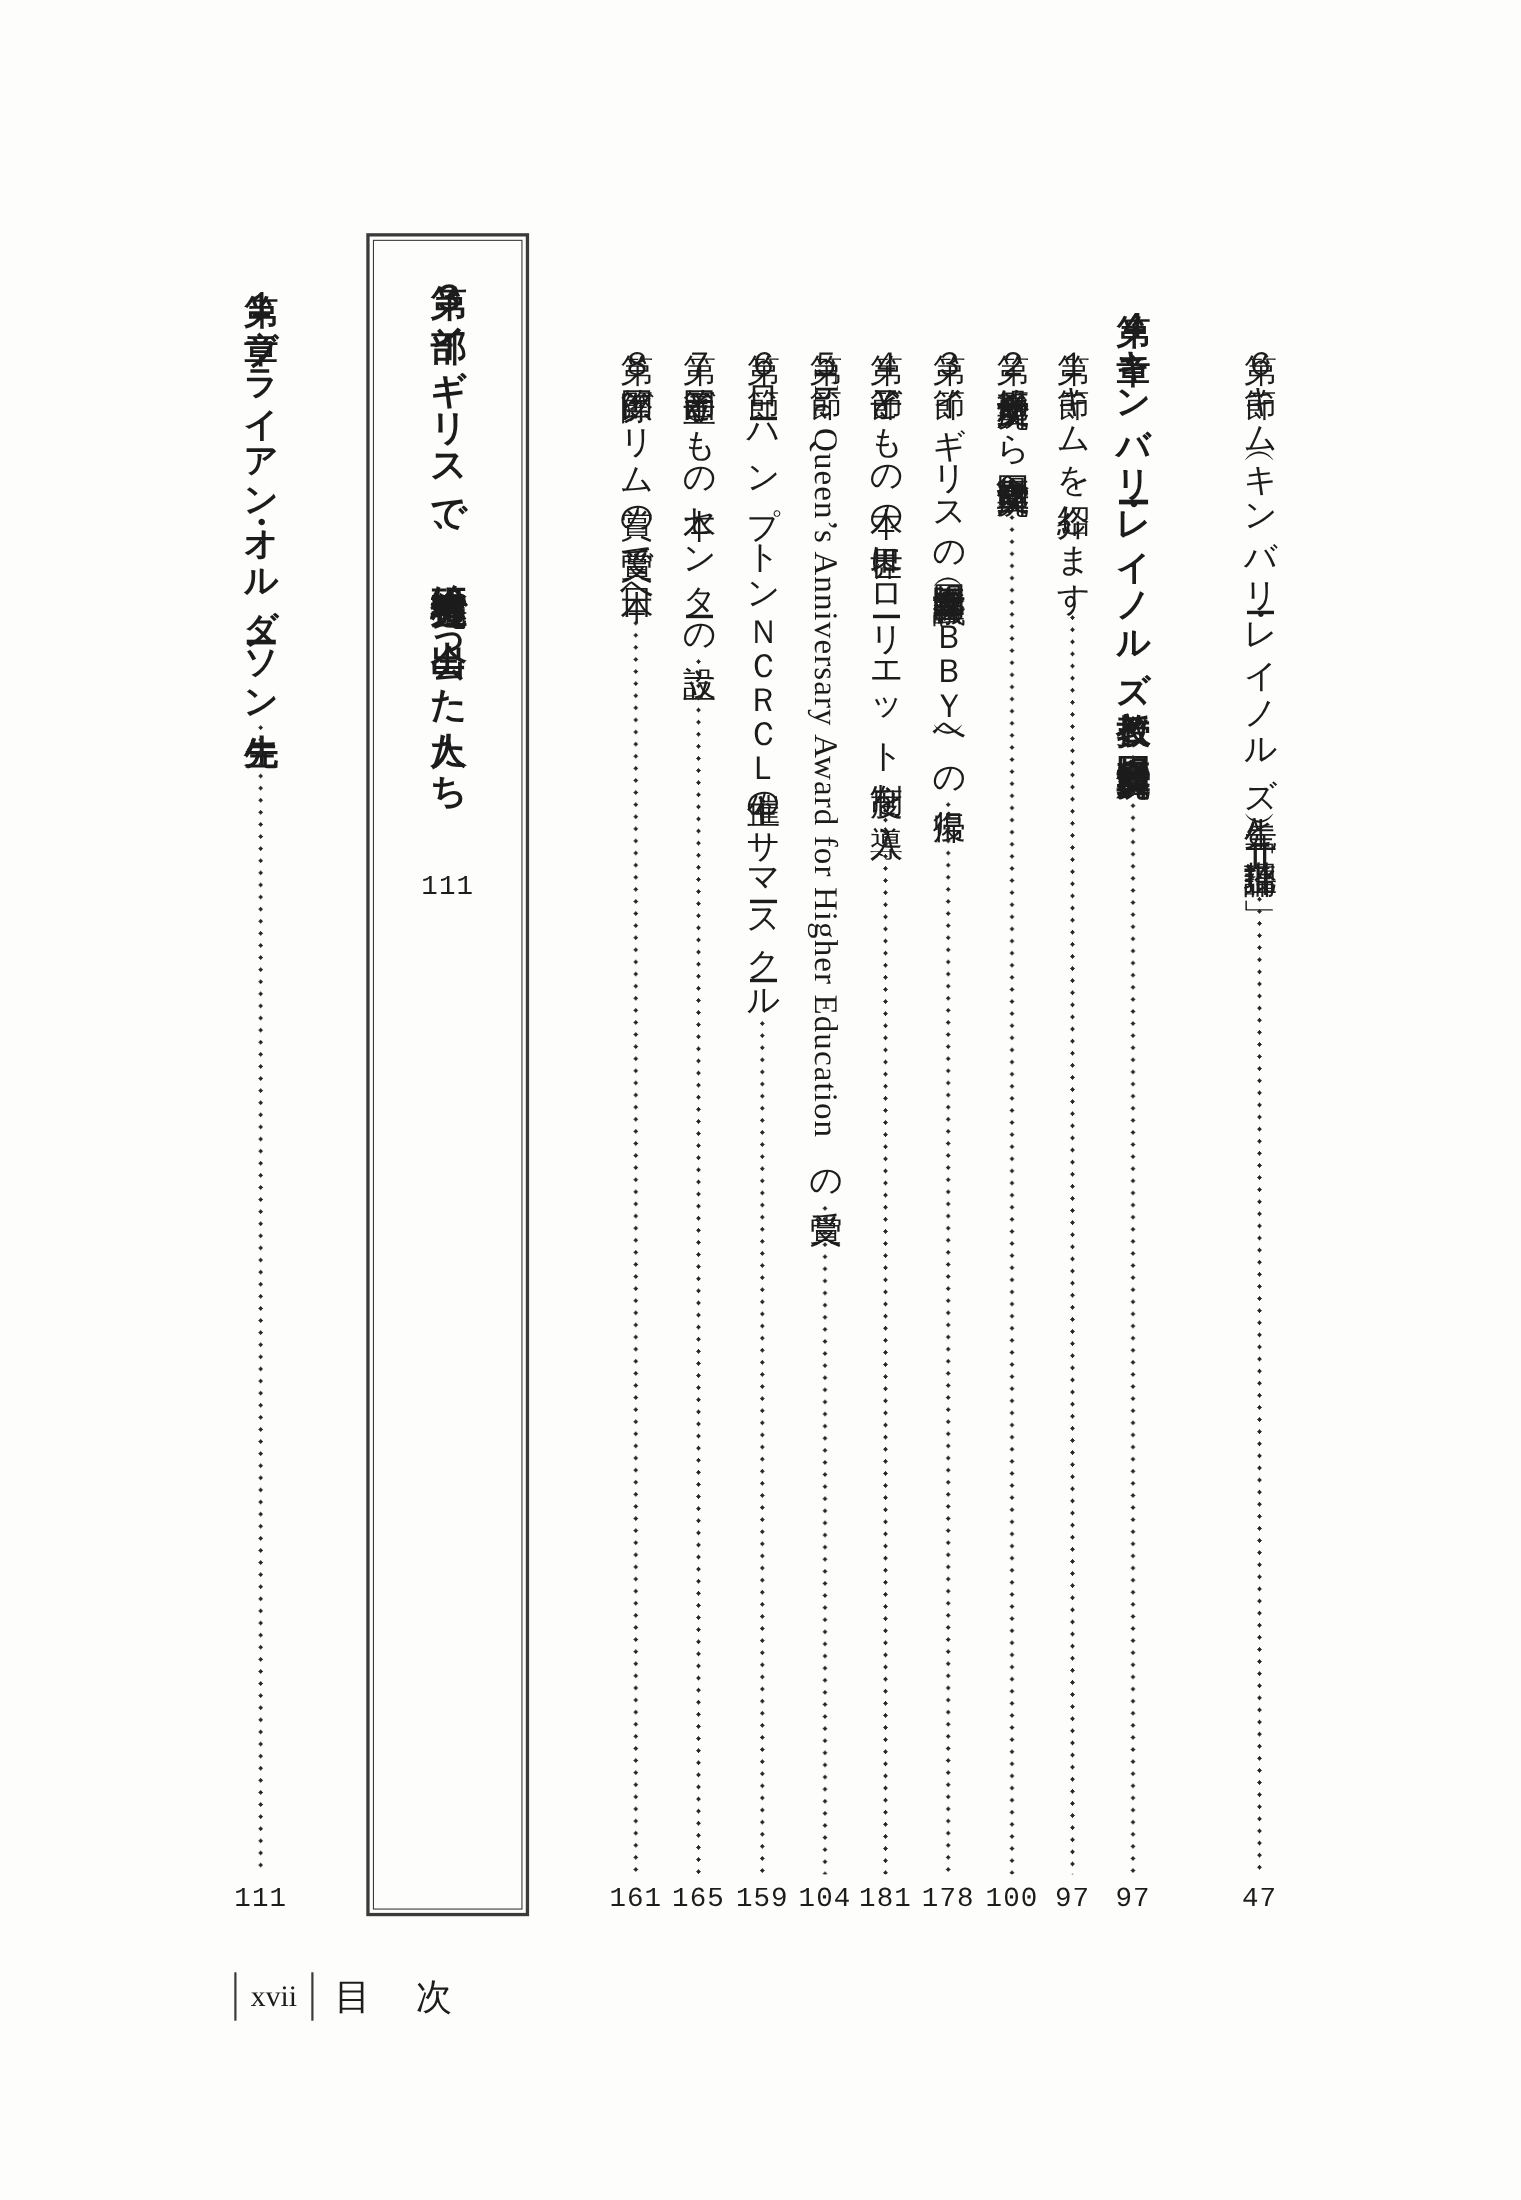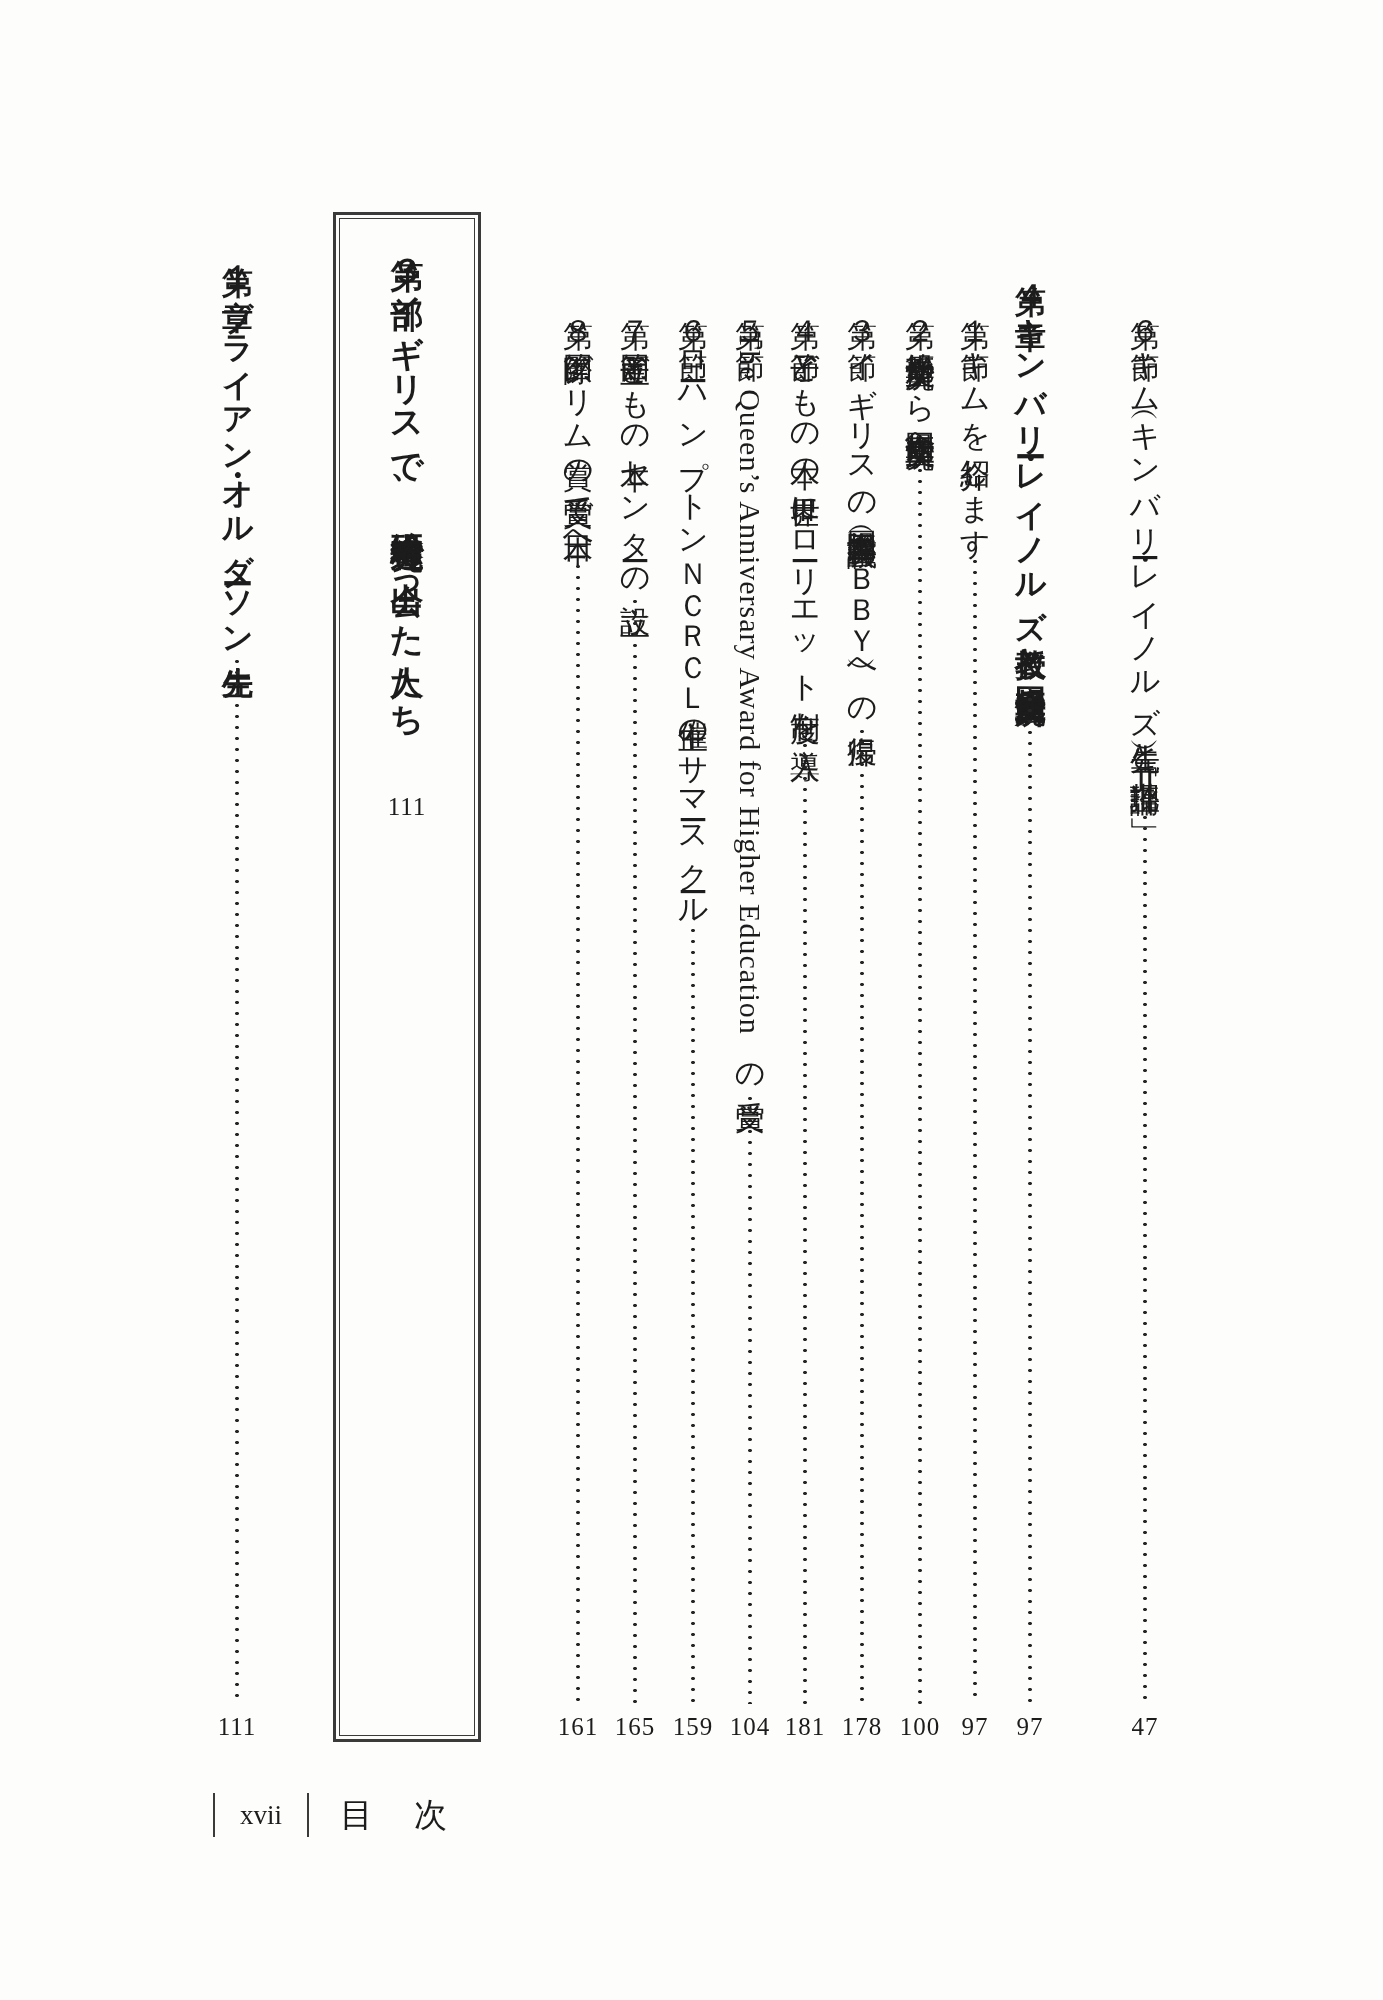--- a/index.html
+++ b/index.html
@@ -24,41 +24,41 @@
   .entry.chapter .vtext{font-size:31px;font-weight:bold;}
   .ttl{margin-block-start:30px;}
   .entry.chapter .ttl{margin-block-start:34px;}
   .leader{
     flex:1 1 30px;min-height:22px;width:6px;margin:12px 0 8px;
     background-image:radial-gradient(circle,#262626 1.7px,rgba(0,0,0,0) 1.9px);
     background-size:6px 11px;background-repeat:repeat-y;background-position:center top;
   }
   .pagenum{
     font-size:25px;height:30px;line-height:30px;flex:0 0 auto;
-    font-family:Liberation Serif, serif;letter-spacing:1px;
+    font-family:Liberation Mono, monospace;letter-spacing:1px;
   }
 
   
   .part-box{
     position:absolute;left:333px;top:212px;width:148px;height:1530px;
     border:3px solid #3a3a3a;box-sizing:border-box;
   }
   .part-box-inner{position:absolute;inset:3px;border:1.5px solid #3a3a3a;}
   .part-box-content{
     position:absolute;inset:6px;display:flex;flex-direction:column;align-items:center;
     padding-top:12px;box-sizing:border-box;
   }
   .part-title{font-size:33px;font-weight:bold;line-height:50px;letter-spacing:2px;}
   .part-title .ttl{margin-block-start:32px;}
   .box-page{margin-top:70px;}
 
   
   .footer{
     position:absolute;left:213px;top:1792px;height:46px;
-    display:flex;align-items:center;gap:25px;
+    display:flex;align-items:center;gap:13px;
   }
   .footer .bar{width:2px;height:44px;background:#3a3a3a;}
   .folio{font-size:27px;}
   .doc{font-size:33px;letter-spacing:4px;margin-left:6px;}
 </style>
 </head>
 <body>
 
 <div class="page">
 

